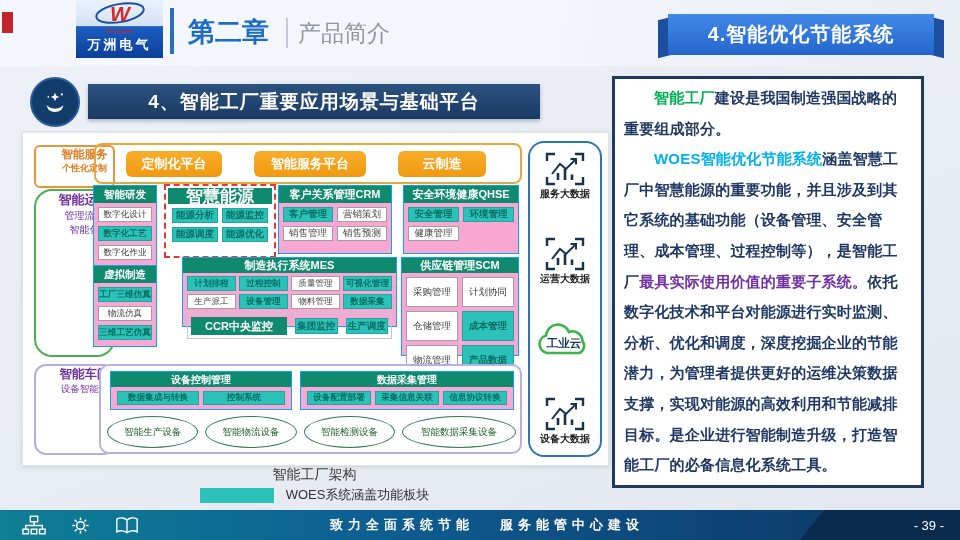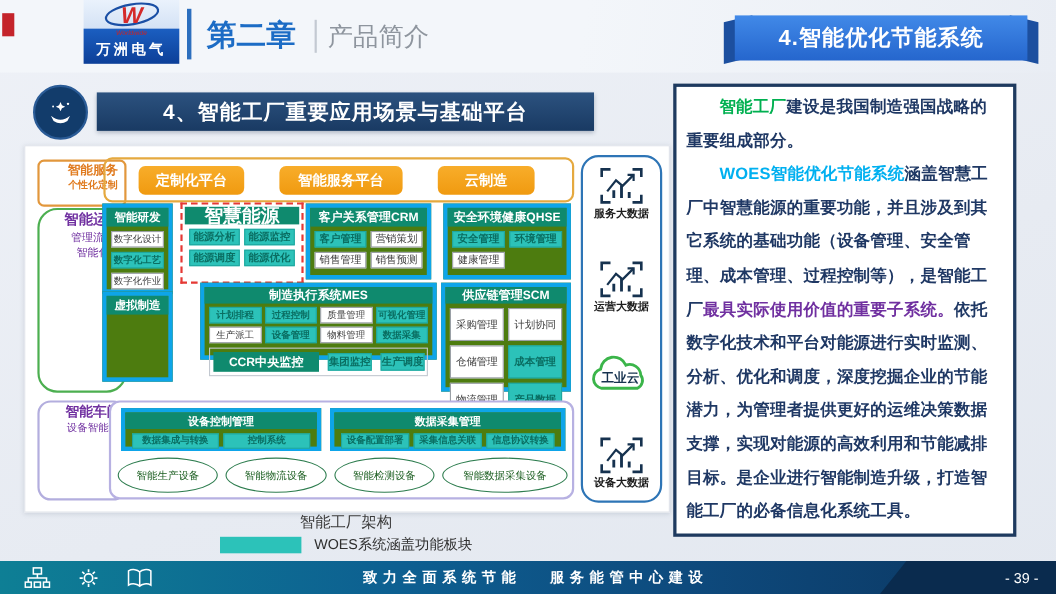--- a/index.html
+++ b/index.html
@@ -46,21 +46,21 @@
   .op-label{left:11px;top:56px;width:57px;height:164px;border:2px solid #4caf50;border-radius:18px;color:#7030a0;}
   .op-label .l1{font-size:13px;font-weight:bold;}
   .op-label .l2{font-size:10px;}
   .ws-label{left:11px;top:231px;width:57px;height:87px;border:2px solid #b3aede;border-radius:12px;color:#7030a0;}
   .ws-label .l1{font-size:12.5px;font-weight:bold;}
   .ws-label .l2{font-size:9.5px;}
   .orange-bar{left:71px;top:10px;width:428px;height:41px;border:2px solid #e5a93f;border-radius:8px;
               display:flex;align-items:center;justify-content:space-between;padding:0 34px 0 30px;box-sizing:border-box;}
   .obtn{background:linear-gradient(180deg,#f8ad2a,#f09a10);border-radius:6px;color:#fff;font-weight:bold;
         font-size:13px;display:flex;align-items:center;justify-content:center;height:26px;}
-  .blk{background:#4d7c0f;border:4px solid #0ea5e9;box-sizing:border-box;}
+  .blk{background:#f9a8d4;border:1px solid #0ea5e9;box-sizing:border-box;}
   .bh{background:#0f8a6e;color:#fff;font-weight:bold;text-align:center;display:flex;align-items:center;justify-content:center;}
   .mi{display:flex;align-items:center;justify-content:center;border:1px solid;box-sizing:border-box;white-space:nowrap;}
   .mi.t{background:#2cc2b9;border-color:#1fa79f;color:#0a6e62;font-weight:bold;}
   .mi.w{background:#fff;border-color:#9aa0a6;color:#3c3c3c;}
   .g1{display:grid;grid-template-columns:1fr;gap:4px;padding:4px;}
   .g2{display:grid;grid-template-columns:1fr 1fr;gap:4px;padding:4px;}
   .g3{display:grid;grid-template-columns:1fr 1fr 1fr;gap:4px;padding:4px;}
   .g4{display:grid;grid-template-columns:1fr 1fr 1fr 1fr;gap:3px;padding:3px 4px;}
   .blk-rd{left:70px;top:52px;width:64px;height:82px;}
   .blk-rd .bh,.blk-virtual .bh{height:17px;font-size:10.5px;}
@@ -193,20 +193,25 @@
     <div class="bh">智能研发</div>
     <div class="g1">
       <span class="mi w">数字化设计</span>
       <span class="mi t">数字化工艺</span>
       <span class="mi w">数字化作业</span>
     </div>
   </div>
 
   <div class="abs blk blk-virtual">
     <div class="bh">虚拟制造</div>
+    <div class="g1">
+      <span class="mi t">工厂三维仿真</span>
+      <span class="mi w">物流仿真</span>
+      <span class="mi t">三维工艺仿真</span>
+    </div>
   </div>
 
   <div class="abs blk-energy">
     <div class="bh">智慧能源</div>
     <div class="g2">
       <span class="mi t">能源分析</span>
       <span class="mi t">能源监控</span>
       <span class="mi t">能源调度</span>
       <span class="mi t">能源优化</span>
     </div>

